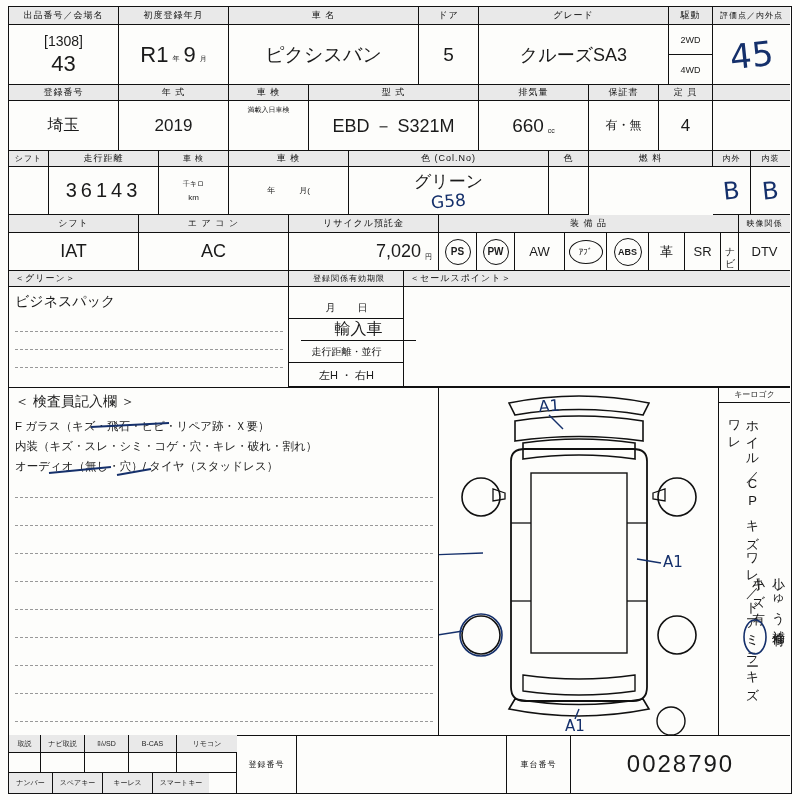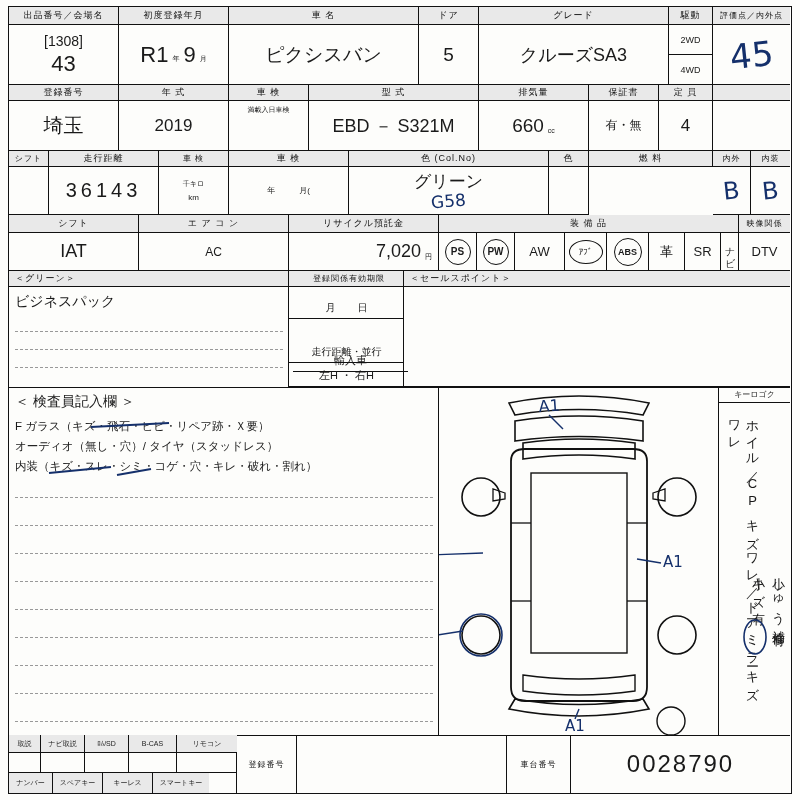--- a/index.html
+++ b/index.html
@@ -98,21 +98,21 @@
 
   <div class="cell lbl lblbg bb br" style="left:0;top:78px;width:110px;height:16px;">登録番号</div>
   <div class="cell lbl lblbg bb br" style="left:110px;top:78px;width:110px;height:16px;">年 式</div>
   <div class="cell lbl lblbg bb br" style="left:220px;top:78px;width:80px;height:16px;">車 検</div>
   <div class="cell lbl lblbg bb br" style="left:300px;top:78px;width:170px;height:16px;">型 式</div>
   <div class="cell lbl lblbg bb br" style="left:470px;top:78px;width:110px;height:16px;">排気量</div>
   <div class="cell lbl lblbg bb br" style="left:580px;top:78px;width:70px;height:16px;">保証書</div>
   <div class="cell lbl lblbg bb br" style="left:650px;top:78px;width:54px;height:16px;">定 員</div>
   <div class="cell lblbg bb" style="left:704px;top:78px;width:77px;height:16px;"></div>
 
-  <div class="cell br bb val" style="left:0;top:94px;width:110px;height:50px;font-size:20px;text-align:right;">埼玉</div>
+  <div class="cell br bb val" style="left:0;top:94px;width:110px;height:50px;font-size:16px;text-align:right;">埼玉</div>
   <div class="cell br bb val" style="left:110px;top:94px;width:110px;height:50px;font-size:17px;">2019</div>
   <div class="cell br bb tiny" style="left:220px;top:94px;width:80px;height:50px;align-items:flex-start;padding-top:4px;">満載入日車検</div>
   <div class="cell br bb val" style="left:300px;top:94px;width:170px;height:50px;font-size:18px;">EBD － S321M</div>
   <div class="cell br bb" style="left:470px;top:94px;width:110px;height:50px;">
     <span class="val" style="font-size:19px;">660</span>
     <span class="tiny" style="margin:10px 0 0 4px;">cc</span>
   </div>
   <div class="cell br bb" style="left:580px;top:94px;width:70px;height:50px;font-size:12px;">有・無</div>
   <div class="cell br bb val" style="left:650px;top:94px;width:54px;height:50px;font-size:17px;">4</div>
   <div class="cell bb" style="left:704px;top:94px;width:77px;height:50px;"></div>
@@ -155,21 +155,21 @@
     <span class="hand" style="font-size:24px;">B</span>
   </div>
 
   <div class="cell lbl lblbg bb br" style="left:0;top:208px;width:130px;height:18px;">シフト</div>
   <div class="cell lbl lblbg bb br" style="left:130px;top:208px;width:150px;height:18px;">エ ア コ ン</div>
   <div class="cell lbl lblbg bb br" style="left:280px;top:208px;width:150px;height:18px;">リサイクル預託金</div>
   <div class="cell lbl lblbg bb br" style="left:430px;top:208px;width:300px;height:18px;">装 備 品</div>
   <div class="cell lbl lblbg bb" style="left:730px;top:208px;width:51px;height:18px;font-size:8px;text-align:center;">映像関係</div>
 
   <div class="cell br bb val" style="left:0;top:226px;width:130px;height:38px;font-size:18px;">IAT</div>
-  <div class="cell br bb val" style="left:130px;top:226px;width:150px;height:38px;font-size:12px;">AC</div>
+  <div class="cell br bb val" style="left:130px;top:226px;width:150px;height:38px;font-size:18px;">AC</div>
   <div class="cell br bb" style="left:280px;top:226px;width:150px;height:38px;justify-content:flex-end;padding-right:6px;">
     <span class="val" style="font-size:18px;">7,020</span>
     <span class="tiny" style="margin:10px 0 0 4px;">円</span>
   </div>
 
   <div class="cell br bb" style="left:430px;top:226px;width:38px;height:38px;">
     <span class="circ" style="width:24px;height:24px;">PS</span>
   </div>
   <div class="cell br bb" style="left:468px;top:226px;width:38px;height:38px;">
     <span class="circ" style="width:24px;height:24px;">PW</span>
@@ -193,35 +193,35 @@
     <div class="dots" style="position:absolute;left:6px;top:62px;width:268px;"></div>
     <div class="dots" style="position:absolute;left:6px;top:80px;width:268px;"></div>
   </div>
 
   <div class="cell lbl lblbg bb br left" style="left:280px;top:264px;width:115px;height:16px;font-size:8px;justify-content:center;">登録関係有効期限</div>
   <div class="abs br bb" style="left:280px;top:280px;width:115px;height:100px;">
     <div class="cell bb" style="left:0;top:10px;width:115px;height:22px;font-size:10px;">
       <span style="margin-right:22px;">月</span>
       <span>日</span>
     </div>
-    <div class="cell bb" style="left:4px;top:32px;width:115px;height:22px;font-size:11px;margin-top:31px;">輸入車</div>
+    <div class="cell bb" style="left:12px;top:32px;width:115px;height:22px;font-size:16px;">輸入車</div>
     <div class="cell bb" style="left:0;top:54px;width:115px;height:22px;font-size:10px;">走行距離・並行</div>
     <div class="cell" style="left:0;top:76px;width:115px;height:24px;font-size:11px;">左H ・ 右H</div>
   </div>
 
   <div class="cell lbl lblbg bb left" style="left:395px;top:264px;width:386px;height:16px;padding-left:6px;justify-content:flex-start;">＜セールスポイント＞</div>
   <div class="abs bb" style="left:395px;top:280px;width:386px;height:100px;"></div>
 
   <div class="abs" style="left:0;top:380px;width:781px;height:0;border-top:1px solid #111;"></div>
 
   <div class="abs br" style="left:0;top:380px;width:430px;height:348px;">
     <div style="font-size:14px;padding:6px 0 0 6px;">＜ 検査員記入欄 ＞</div>
     <div style="font-size:11.5px;padding:8px 0 0 6px;">F ガラス（キズ・飛石・ヒビ・リペア跡・Ｘ要）</div>
+    <div style="font-size:11.5px;padding:5px 0 0 6px;position:relative;">内装（キズ・スレ・シミ・コゲ・穴・キレ・破れ・割れ）</div>
     <div style="font-size:11.5px;padding:5px 0 0 6px;">オーディオ（無し・穴）/ タイヤ（スタッドレス）</div>
-    <div style="font-size:11.5px;padding:5px 0 0 6px;position:relative;">内装（キズ・スレ・シミ・コゲ・穴・キレ・破れ・割れ）</div>
 
     <svg class="abs" style="left:30px;top:30px;width:260px;height:60px;">
       <path d="M52 10 L130 6" stroke="#15306b" stroke-width="2" fill="none"></path>
       <path d="M10 56 L72 50" stroke="#15306b" stroke-width="2" fill="none"></path>
       <path d="M78 58 L112 52" stroke="#15306b" stroke-width="2" fill="none"></path>
     </svg>
 
     <div class="dots" style="position:absolute;left:6px;top:110px;width:418px;"></div>
     <div class="dots" style="position:absolute;left:6px;top:138px;width:418px;"></div>
     <div class="dots" style="position:absolute;left:6px;top:166px;width:418px;"></div>

